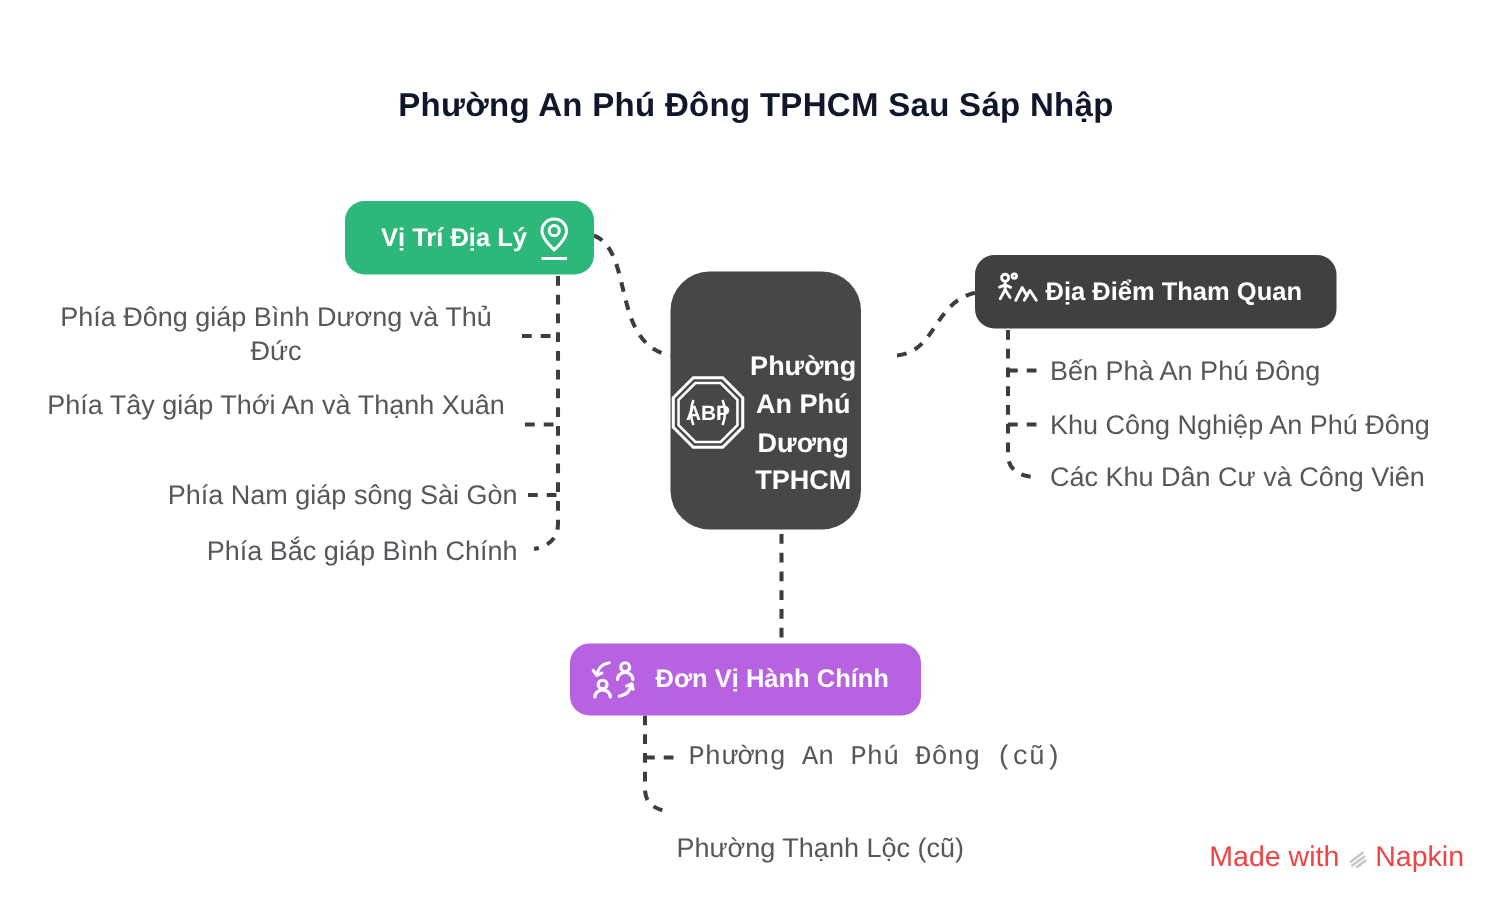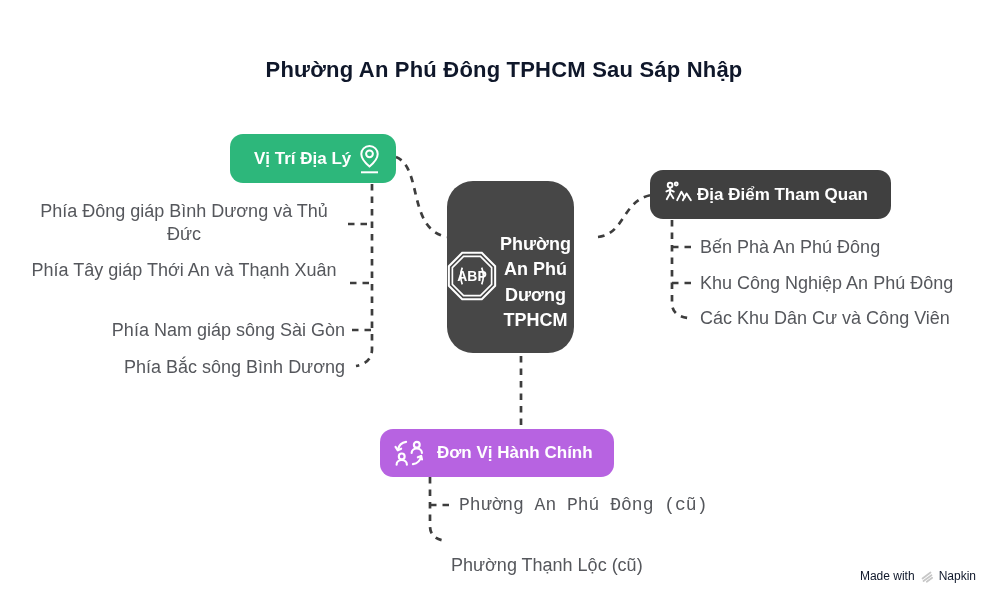--- a/index.html
+++ b/index.html
@@ -47,21 +47,21 @@
   .list-item {
     position: absolute;
     font-size: 18px; line-height: 22.5px; color: #55575c;
   }
   .left-item  { text-align: right; right: 663px; }
   .left-item.wrap { width: 322px; text-align: center; }
   .left-item.nowrap, .right-item, .bottom-item { white-space: nowrap; }
   .watermark {
     position: absolute; right: 32px; bottom: 17px;
     display: flex; align-items: center; gap: 5px;
-    font-size: 12px; color: #0f172a;
+    font-size: 19px; color: #ef4444;
   }
 </style>
 </head>
 <body>
 
 <div class="title">Phường An Phú Đông TPHCM Sau Sáp Nhập</div>
 
 <svg class="connectors" width="1008" height="600" viewBox="0 0 1008 600">
   <path d="M396,157 C423,168 407,229 447,237"></path>
   <path d="M598,237 C625,234 622,201 651,195"></path>
@@ -87,21 +87,21 @@
       <path d="M13 3 C8.3 3 4.8 6.6 4.8 11 C4.8 16.6 13 23.5 13 23.5 C13 23.5 21.2 16.6 21.2 11 C21.2 6.6 17.7 3 13 3 Z"></path>
       <circle cx="13" cy="10.8" r="3.4"></circle>
       <line x1="4.5" y1="29.3" x2="21.5" y2="29.3"></line>
     </svg>
   </span>
 </div>
 
 <div class="list-item left-item wrap" style="top:200px;">Phía Đông giáp Bình Dương và Thủ Đức</div>
 <div class="list-item left-item wrap" style="top:259px;">Phía Tây giáp Thới An và Thạnh Xuân</div>
 <div class="list-item left-item nowrap" style="top:319px;">Phía Nam giáp sông Sài Gòn</div>
-<div class="list-item left-item nowrap" style="top:356px;">Phía Bắc sông Bình Dương</div>
+<div class="list-item left-item nowrap" style="top:356px;">Phía Bắc giáp Bình Chính</div>
 
 <div class="center-node" style="background: rgb(71, 71, 71);">
   <span>
     <svg width="50" height="50" viewBox="0 0 54 54">
       <polygon points="16.4,2 37.6,2 52,16.4 52,37.6 37.6,52 16.4,52 2,37.6 2,16.4" fill="none" stroke="#ffffff" stroke-width="2.2"></polygon>
       <polygon points="17.9,5.8 36.1,5.8 48.2,17.9 48.2,36.1 36.1,48.2 17.9,48.2 5.8,36.1 5.8,17.9" fill="none" stroke="#ffffff" stroke-width="1.8"></polygon>
       <path d="M16.5 18 Q13 27 16.5 36" fill="none" stroke="#ffffff" stroke-width="1.8"></path>
       <path d="M37.5 18 Q41 27 37.5 36" fill="none" stroke="#ffffff" stroke-width="1.8"></path>
       <text x="27" y="32.5" text-anchor="middle" fill="#ffffff" font-family="Liberation Sans, DejaVu Sans, sans-serif" font-size="15" font-weight="bold">ABP</text>
     </svg>

